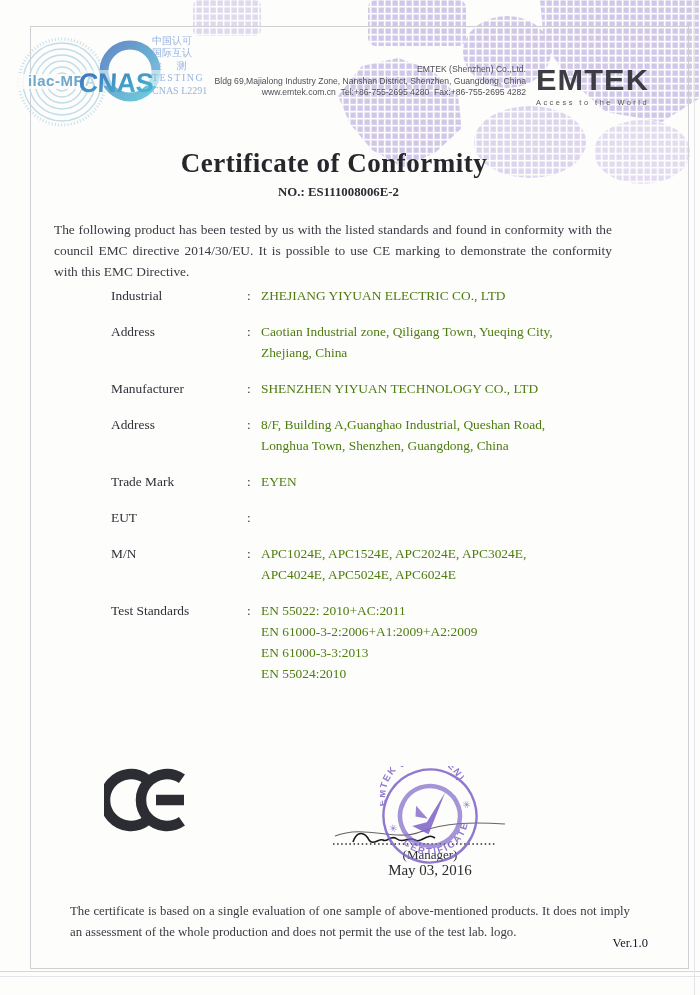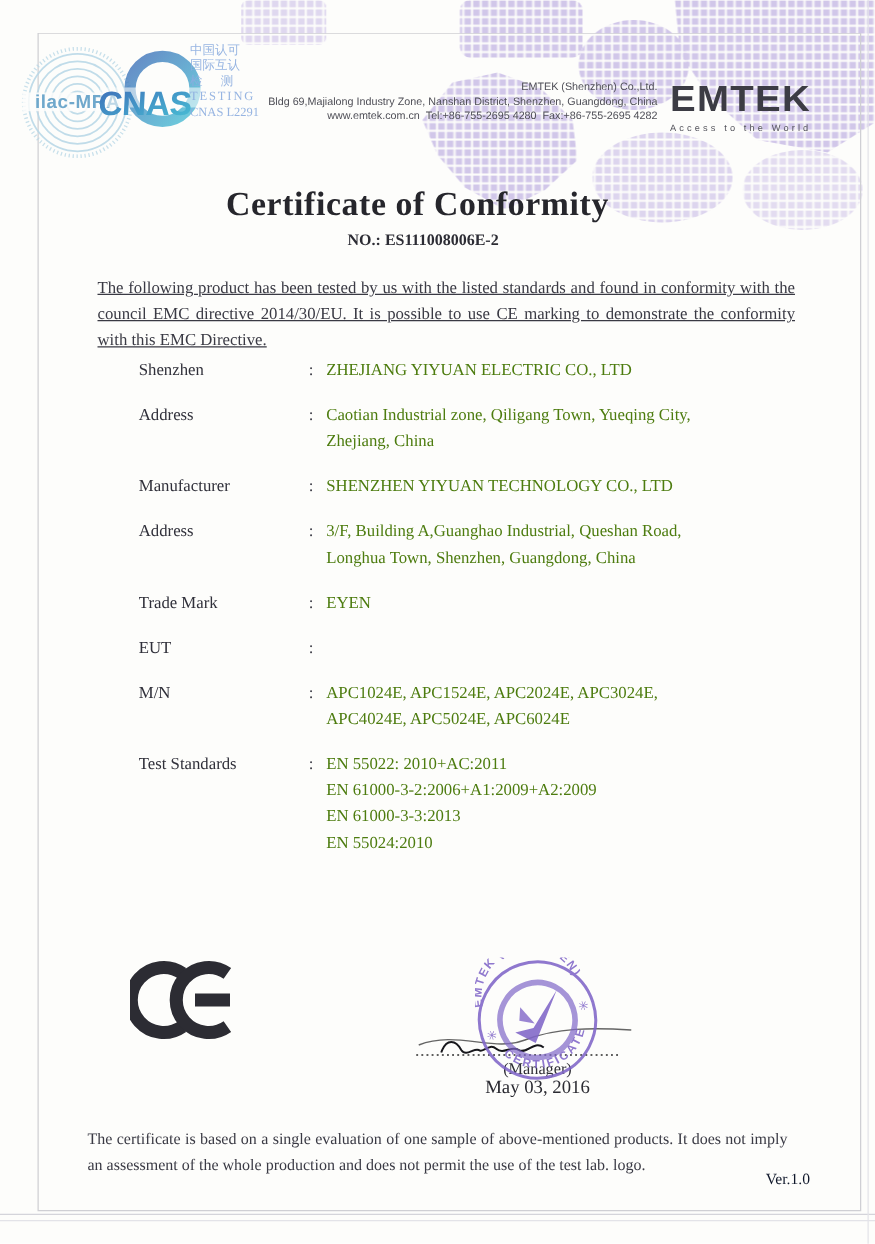--- a/index.html
+++ b/index.html
@@ -23,21 +23,21 @@
                  font-family:"Liberation Sans",sans-serif;font-size:8.6px;line-height:11.6px;color:#4f4f57;}
   .emtek-logo{left:536px;top:64px;width:112px;z-index:2;font-family:"Liberation Sans",sans-serif;}
   .emtek-word{font-size:29px;font-weight:700;color:#3c3c44;letter-spacing:1px;transform:scaleX(1.06);transform-origin:left;}
   .emtek-tagline{margin-top:1px;font-size:7.4px;letter-spacing:2.5px;color:#54545c;white-space:nowrap;}
   
   .title{left:0;top:148px;width:700px;text-align:center;padding-right:32px;box-sizing:border-box;
          font-size:27px;font-weight:700;color:#26262c;z-index:2;letter-spacing:.5px;}
   .cert-no{left:0;top:185px;width:700px;text-align:center;padding-right:23px;box-sizing:border-box;
            font-size:12.8px;font-weight:700;color:#2c2c34;z-index:2;}
   
-  .intro{left:78px;top:219px;width:558px;font-size:13.4px;line-height:21px;text-align:justify;z-index:2;text-decoration:underline;}
+  .intro{left:54px;top:219px;width:558px;font-size:13.4px;line-height:21px;text-align:justify;z-index:2;}
   .fields{left:111px;top:285px;width:500px;z-index:2;}
   .frow{display:flex;margin-bottom:15px;line-height:21px;font-size:13.4px;}
   .flabel{width:136px;flex:0 0 136px;color:#30303a;}
   .fcolon{width:14px;flex:0 0 14px;}
   .fvalue{width:330px;flex:0 0 330px;white-space:pre-line;color:#4d7c0f;}
   
   .ce-mark{left:104px;top:768px;z-index:2;}
   .sig-svg{left:325px;top:806px;z-index:2;}
   .stamp-svg{left:380px;top:766px;z-index:3;opacity:.88;}
   .manager{left:368px;top:847px;width:124px;text-align:center;font-size:13px;color:#2f2f36;z-index:2;}
@@ -118,39 +118,39 @@
     <div class="emtek-tagline">Access to the World</div>
   </div>
 
   <div class="abs title">Certificate of Conformity</div>
   <div class="abs cert-no">NO.: ES111008006E-2</div>
 
   <div class="abs intro">The following product has been tested by us with the listed standards and found in conformity with the council EMC directive 2014/30/EU. It is possible to use CE marking to demonstrate the conformity with this EMC Directive.</div>
 
   <div class="abs fields">
     <div class="frow">
-      <div class="flabel">Shenzhen</div>
+      <div class="flabel">Industrial</div>
       <div class="fcolon">:</div>
       <div class="fvalue">ZHEJIANG YIYUAN ELECTRIC CO., LTD</div>
     </div>
     <div class="frow">
       <div class="flabel">Address</div>
       <div class="fcolon">:</div>
       <div class="fvalue">Caotian Industrial zone, Qiligang Town, Yueqing City,
 Zhejiang, China</div>
     </div>
     <div class="frow">
       <div class="flabel">Manufacturer</div>
       <div class="fcolon">:</div>
       <div class="fvalue">SHENZHEN YIYUAN TECHNOLOGY CO., LTD</div>
     </div>
     <div class="frow">
       <div class="flabel">Address</div>
       <div class="fcolon">:</div>
-      <div class="fvalue">3/F, Building A,Guanghao Industrial, Queshan Road,
+      <div class="fvalue">8/F, Building A,Guanghao Industrial, Queshan Road,
 Longhua Town, Shenzhen, Guangdong, China</div>
     </div>
     <div class="frow">
       <div class="flabel">Trade Mark</div>
       <div class="fcolon">:</div>
       <div class="fvalue">EYEN</div>
     </div>
     <div class="frow">
       <div class="flabel">EUT</div>
       <div class="fcolon">:</div>

